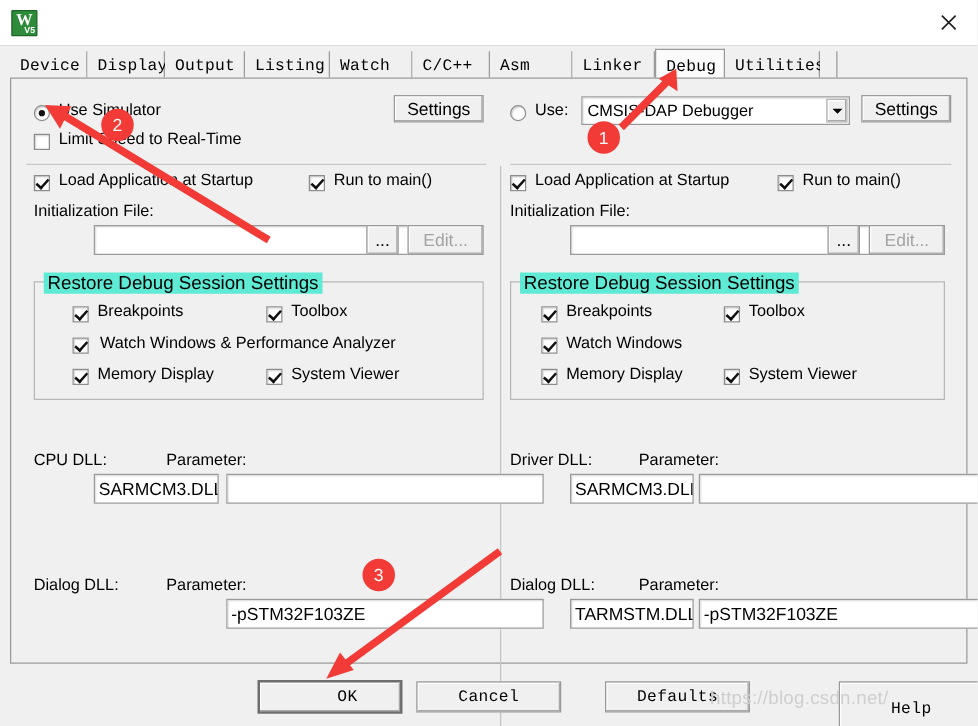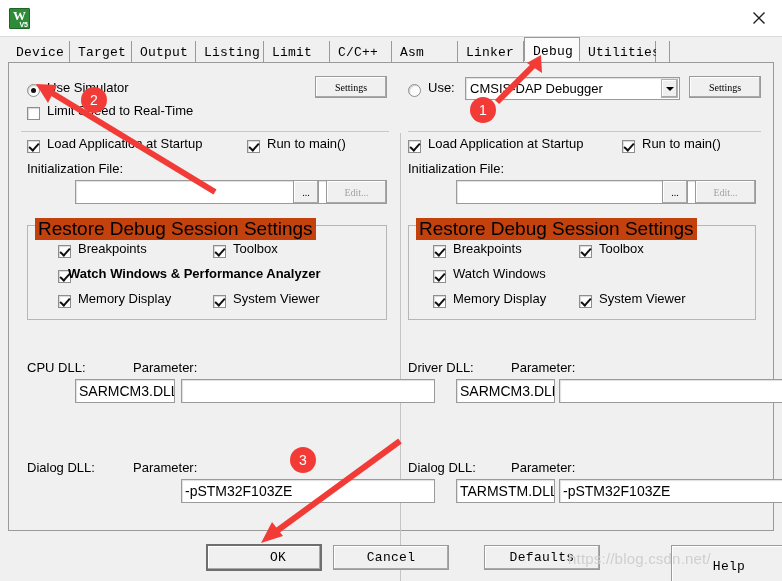--- a/index.html
+++ b/index.html
@@ -59,21 +59,21 @@
   .close-btn svg { display: block; }
 
   
   .tabstrip {
     position: absolute; top: 41px; left: 8px;
     width: 766px; height: 22px;
   }
   .tabs-row {
     position: absolute; left: 0; top: 0;
     height: 22px;
-    display: flex; align-items: flex-end;
+    display: flex; align-items: flex-start;
   }
   .tab {
     font-family: "Liberation Mono", monospace;
     font-size: 13px;
     padding: 1px 8px 0 8px;
     display: flex; align-items: center;
     border-right: 1px solid #9a9a9a;
     color: #000;
     background: #f0f0f0;
     white-space: nowrap;
@@ -156,22 +156,22 @@
     border-width: 0 2px 2px 0;
     transform: rotate(42deg);
   }
 
   .btn {
     position: absolute;
     background: #f0f0f0;
     border: 1px solid #9a9a9a;
     box-shadow: inset -1px -1px 0 #a8a8a8, inset 1px 1px 0 #ffffff;
     display: flex; align-items: center; justify-content: center;
-    font-family: Liberation Serif, serif;
-    font-size: 10px;
+    font-family: Liberation Sans, sans-serif;
+    font-size: 14px;
     color: #000;
     box-sizing: border-box;
     white-space: nowrap;
   }
   .btn.dim { color: #a3a3a3; }
   .btn.mono {
     font-family: "Liberation Mono", monospace;
     font-size: 13px;
     letter-spacing: 0.3px;
   }
@@ -223,23 +223,23 @@
 
   
   .group {
     position: absolute;
     border: 1px solid #b6b6b6;
     box-sizing: border-box;
   }
   .group-title {
     position: absolute;
     top: -8px; left: 7px;
-    background: #c2410c;
+    background: #5eead4;
     padding: 0 3px;
-    font-size: 19px;
+    font-size: 15px;
     color: #000;
     white-space: nowrap;
   }
 
   
   .ann-svg {
     position: absolute; left: 0; top: 0;
     width: 782px; height: 581px;
     pointer-events: none;
   }
@@ -279,30 +279,30 @@
     </svg>
   </div>
 </div>
 
 <div class="tabstrip">
   <div class="tabs-row">
     <div class="tab" style="width:62px">
         <span>Device</span>
       </div>
     <div class="tab" style="width:62px">
-        <span>Target</span>
+        <span>Display</span>
       </div>
     <div class="tab" style="width:64px">
         <span>Output</span>
       </div>
     <div class="tab" style="width:68px">
         <span>Listing</span>
       </div>
     <div class="tab" style="width:66px">
-        <span>Limit</span>
+        <span>Watch</span>
       </div>
     <div class="tab" style="width:62px">
         <span>C/C++</span>
       </div>
     <div class="tab" style="width:66px">
         <span>Asm</span>
       </div>
     <div class="tab" style="width:66px">
         <span>Linker</span>
       </div>
@@ -344,21 +344,21 @@
   <div class="group" style="left:18px; top:162px; width:360px; height:95px;">
     <div class="group-title">Restore Debug Session Settings</div>
 
     <div class="cbox on" style="left:30px; top:19px;"></div>
     <div class="lbl" style="left:50px; top:15px;">Breakpoints</div>
 
     <div class="cbox on" style="left:185px; top:19px;"></div>
     <div class="lbl" style="left:205px; top:15px;">Toolbox</div>
 
     <div class="cbox on" style="left:30px; top:44px;"></div>
-    <div class="lbl" style="left:40px; top:40px;font-weight:bold;">Watch Windows &amp; Performance Analyzer</div>
+    <div class="lbl" style="left:52px; top:40px;">Watch Windows &amp; Performance Analyzer</div>
 
     <div class="cbox on" style="left:30px; top:69px;"></div>
     <div class="lbl" style="left:50px; top:65px;">Memory Display</div>
 
     <div class="cbox on" style="left:185px; top:69px;"></div>
     <div class="lbl" style="left:205px; top:65px;">System Viewer</div>
   </div>
 
   <div class="lbl" style="left:18px; top:297px;">CPU DLL:</div>
   <div class="lbl" style="left:124px; top:297px;">Parameter:</div>

